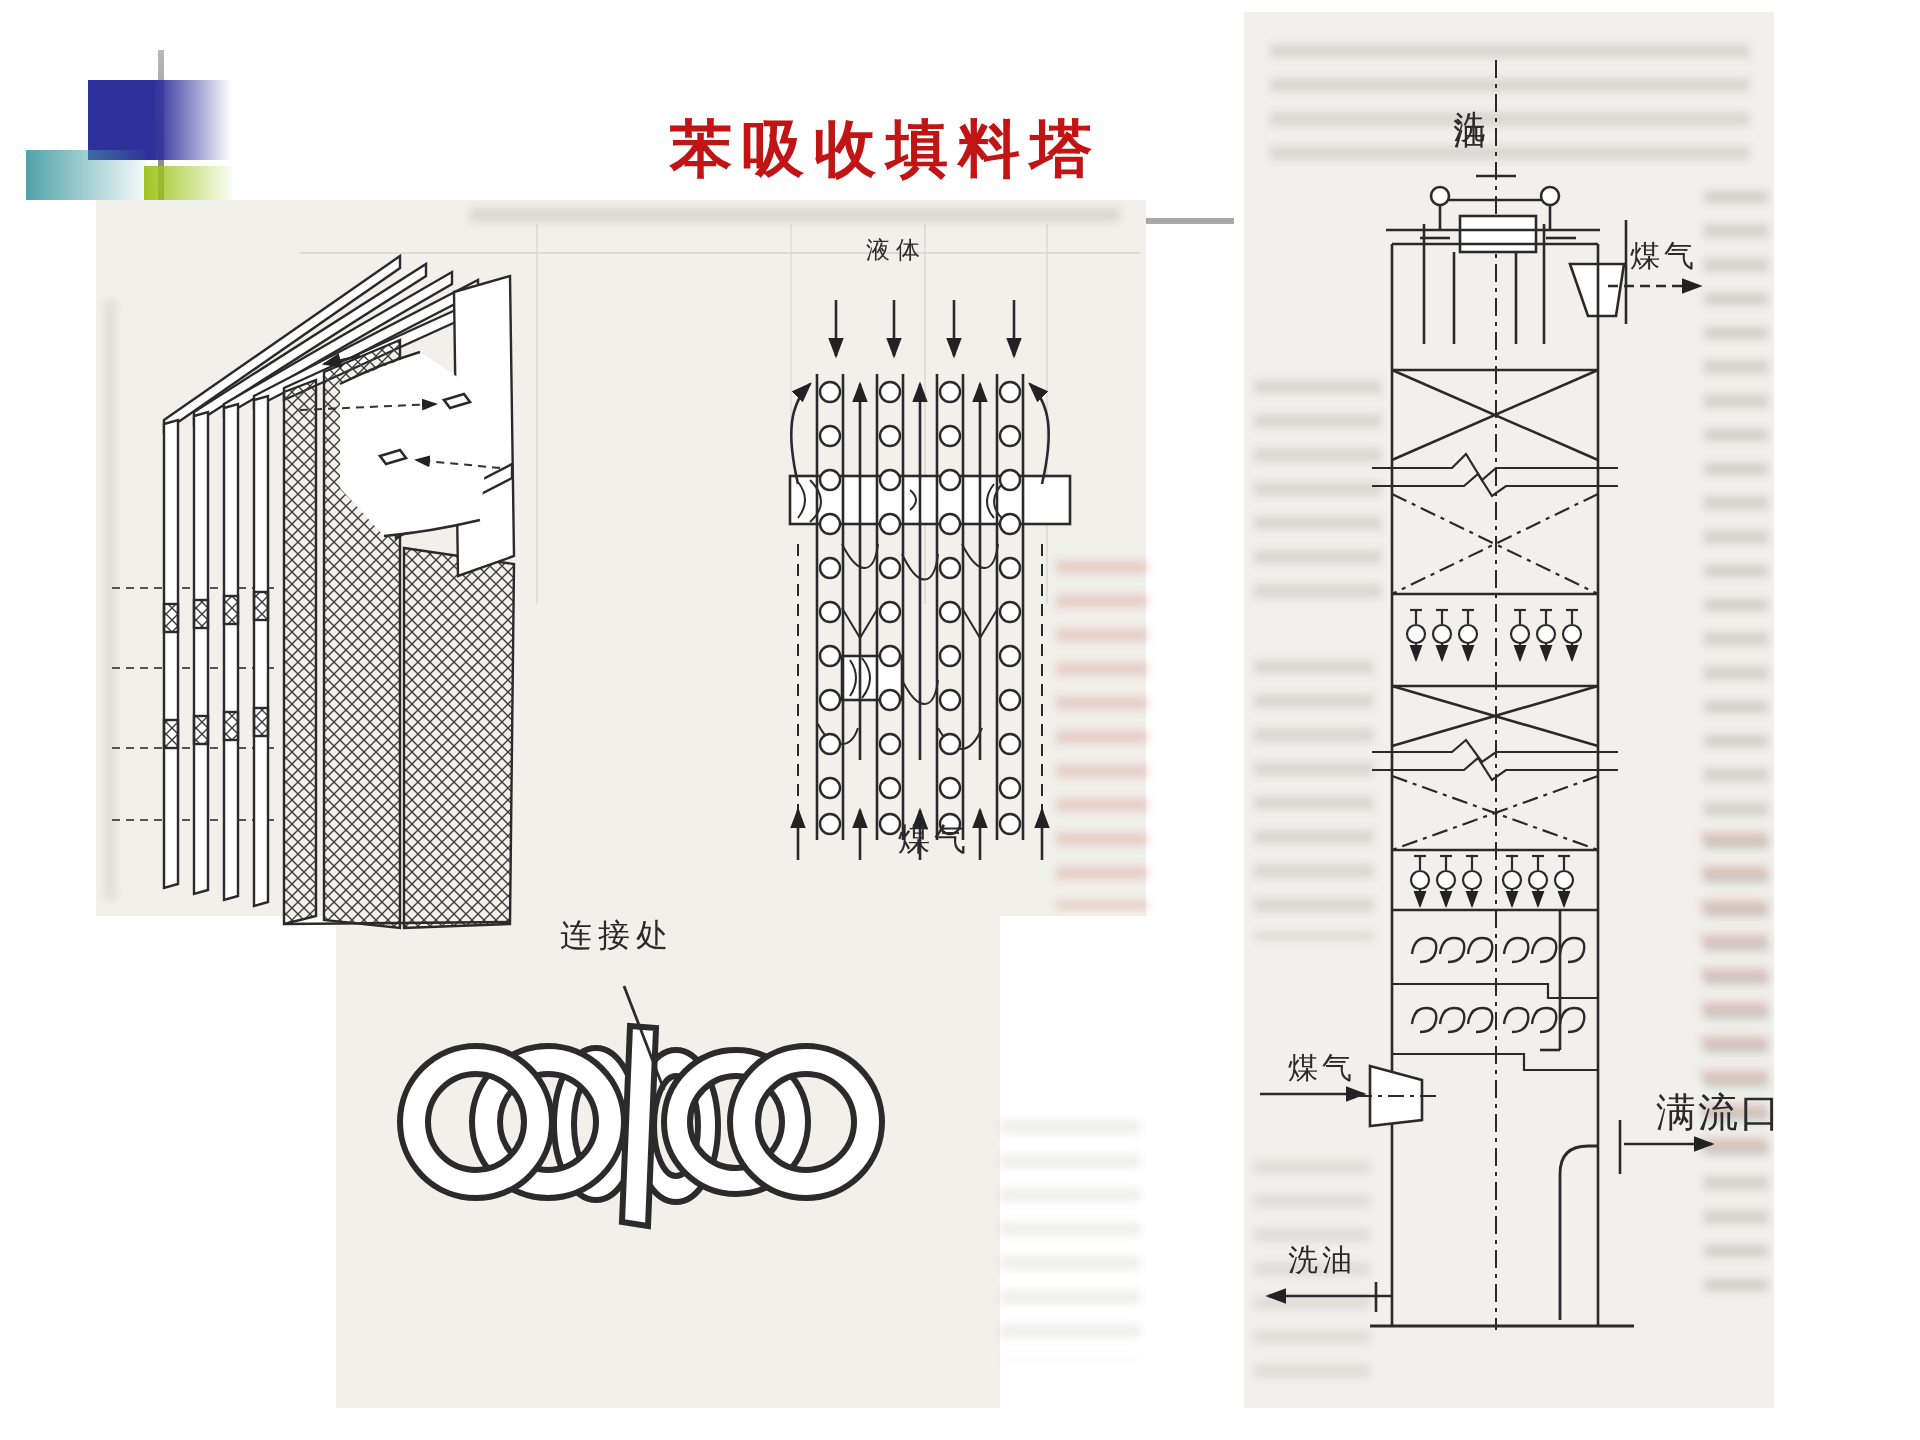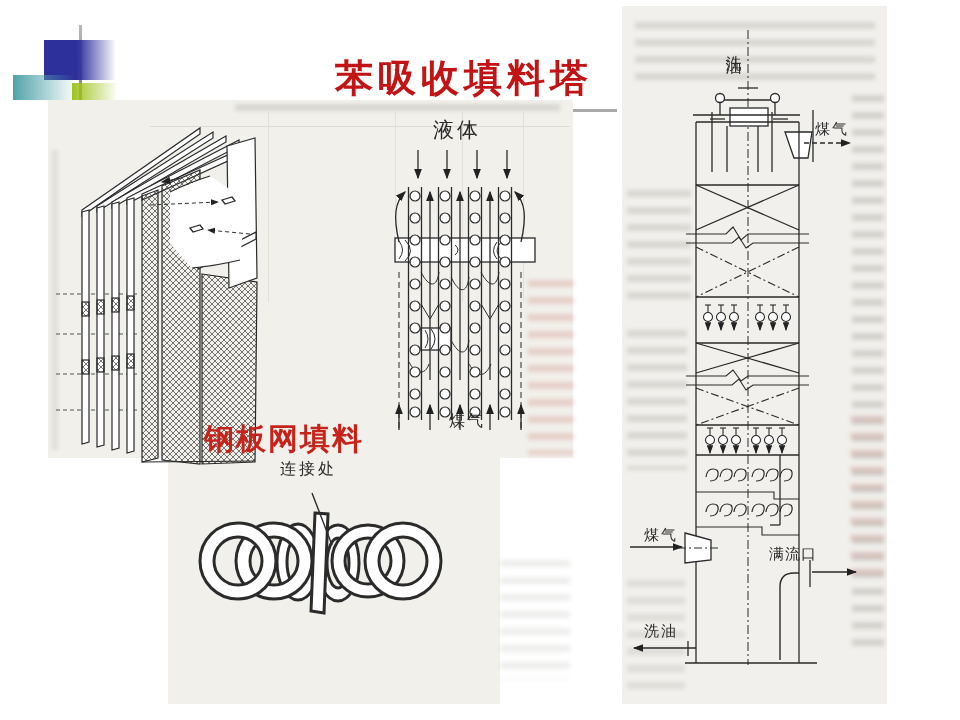--- a/index.html
+++ b/index.html
@@ -10,21 +10,21 @@
   .abs{position:absolute;}
   .scan{position:absolute;background:#f1f0eb;}
   .scan.r{background:#f1f0ec;}
   
   .sm{position:absolute;pointer-events:none;}
   .sm-rows{background:repeating-linear-gradient(180deg,rgba(124,121,111,.5) 0 7px,rgba(0,0,0,0) 7px 17px);filter:blur(2px);opacity:.42;}
   .sm-rows-red{background:repeating-linear-gradient(180deg,rgba(193,88,78,.55) 0 7px,rgba(0,0,0,0) 7px 17px);filter:blur(2px);opacity:.4;}
   .sm-cols{background:repeating-linear-gradient(90deg,rgba(124,121,111,.5) 0 6px,rgba(0,0,0,0) 6px 14px);filter:blur(2px);opacity:.38;}
   .rule{position:absolute;background:#dcdbd4;}
   .lbl{position:absolute;white-space:nowrap;line-height:1.1;}
-  #title{font-size:38px;font-weight:bold;letter-spacing:5px;color:#c21414;}
+  #title{font-size:31px;font-weight:bold;letter-spacing:5px;color:#c21414;}
   #steel-label{font-size:30px;font-weight:bold;letter-spacing:2px;color:#c8231a;}
   .ink{color:#2b2b2b;}
   .v-label{writing-mode:vertical-rl;letter-spacing:3px;}
   svg{position:absolute;overflow:visible;}
   svg path,svg line,svg circle,svg rect,svg polygon,svg polyline,svg ellipse{vector-effect:none;}
 </style>
 </head>
 <body>
 
 <div id="slide">
@@ -183,24 +183,23 @@
         <use href="#chain1" x="90"></use>
       </g>
 
       <line x1="14" y1="318" x2="14" y2="293" marker-end="url(#mF)"></line>
       <line x1="45" y1="318" x2="45" y2="293" marker-end="url(#mF)"></line>
       <line x1="75" y1="318" x2="75" y2="293" marker-end="url(#mF)"></line>
       <line x1="105" y1="318" x2="105" y2="293" marker-end="url(#mF)"></line>
       <line x1="136" y1="318" x2="136" y2="293" marker-end="url(#mF)"></line>
     </g>
   </svg>
-  <div class="lbl ink" style="left:433px;top:119px;font-size:21px;letter-spacing:3px;">液体</div>
+  <div class="lbl ink" style="left:433px;top:119px;font-size:12px;letter-spacing:3px;">液体</div>
   <div class="lbl ink" style="left:449px;top:412px;font-size:16px;letter-spacing:2px;">煤气</div>
 
-  <div id="steel-label" class="lbl" style="left:204px;top:422px;">钢板网填料</div>
 
   <svg style="left:185px;top:455px;" width="310" height="250" viewBox="0 0 310 250">
     <g stroke="#2b2b2b" stroke-width="3" fill="#fff" fill-rule="evenodd">
       <path d="M92,107 a21,38 0 1 0 42,0 a21,38 0 1 0 -42,0 z M102,107 a11,25 0 1 0 22,0 a11,25 0 1 0 -22,0 z"></path>
       <path d="M51,106 a38,38 0 1 0 76,0 a38,38 0 1 0 -76,0 z M65,106 a24,24 0 1 0 48,0 a24,24 0 1 0 -48,0 z"></path>
       <path d="M15,106 a38,38 0 1 0 76,0 a38,38 0 1 0 -76,0 z M29,106 a24,24 0 1 0 48,0 a24,24 0 1 0 -48,0 z"></path>
       <path d="M132,108 a21,38 0 1 0 42,0 a21,38 0 1 0 -42,0 z M142,108 a11,25 0 1 0 22,0 a11,25 0 1 0 -22,0 z"></path>
       <path d="M147,106 a36,36 0 1 0 72,0 a36,36 0 1 0 -72,0 z M160,106 a23,23 0 1 0 46,0 a23,23 0 1 0 -46,0 z"></path>
       <path d="M180,106 a38,38 0 1 0 76,0 a38,38 0 1 0 -76,0 z M194,106 a24,24 0 1 0 48,0 a24,24 0 1 0 -48,0 z"></path>
       <polygon points="130,58 143,59 139,158 126,156"></polygon>
@@ -314,16 +313,16 @@
 
       <line x1="74" y1="633" x2="12" y2="633" marker-end="url(#mT)"></line>
       <line x1="66" y1="626" x2="66" y2="641"></line>
 
       <line x1="63" y1="648" x2="195" y2="648" stroke-width="1.5"></line>
     </g>
   </svg>
   <div class="lbl ink v-label" style="left:725px;top:42px;font-size:16px;height:42px;">洗油</div>
   <div class="lbl ink" style="left:815px;top:121px;font-size:15px;letter-spacing:2px;">煤气</div>
   <div class="lbl ink" style="left:644px;top:527px;font-size:15px;letter-spacing:2px;">煤气</div>
-  <div class="lbl ink" style="left:769px;top:546px;font-size:15px;letter-spacing:1px;">满流口</div>
+  <div class="lbl ink" style="left:828px;top:546px;font-size:20px;letter-spacing:1px;">满流口</div>
   <div class="lbl ink" style="left:644px;top:623px;font-size:15px;letter-spacing:2px;">洗油</div>
 
 </div>
 
 </body></html>

